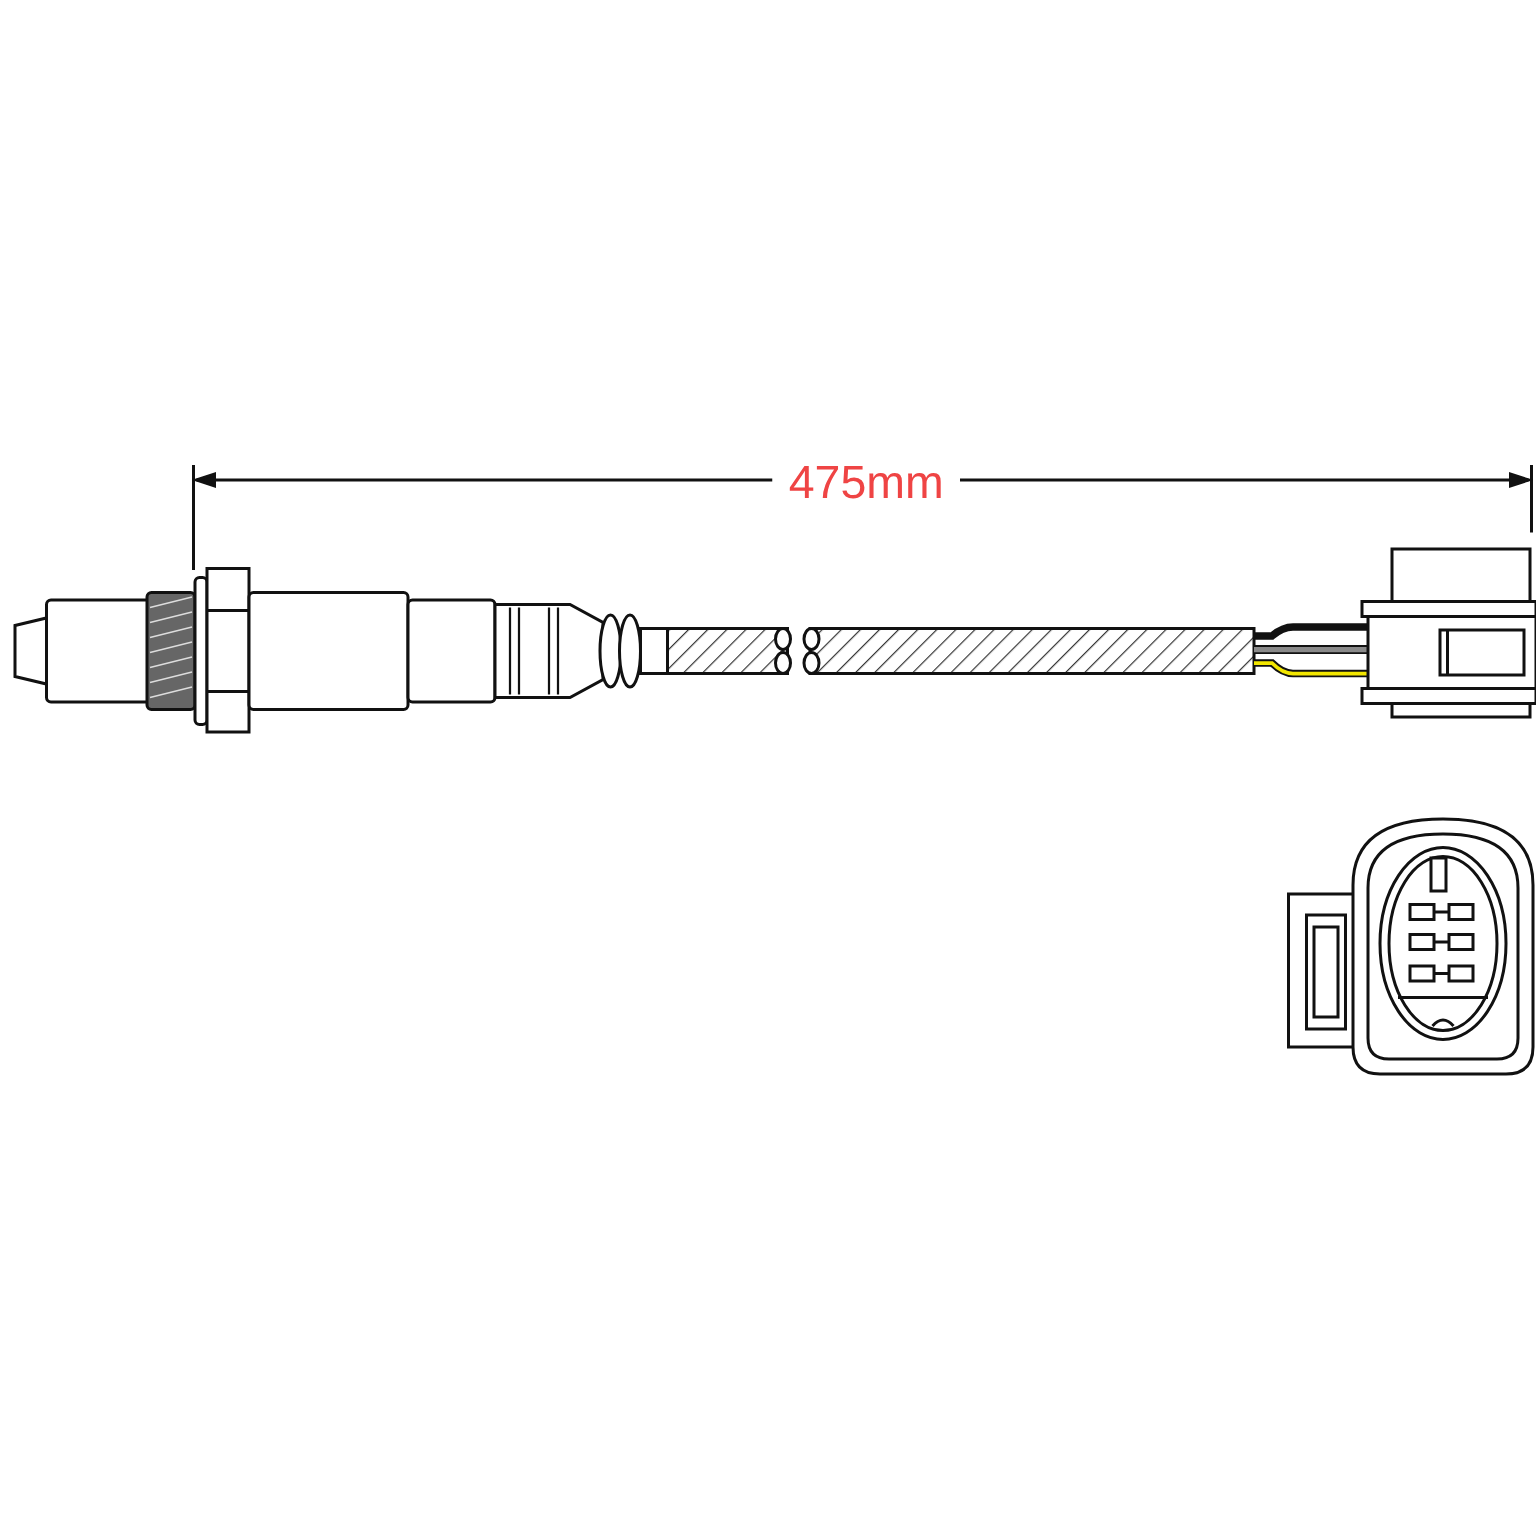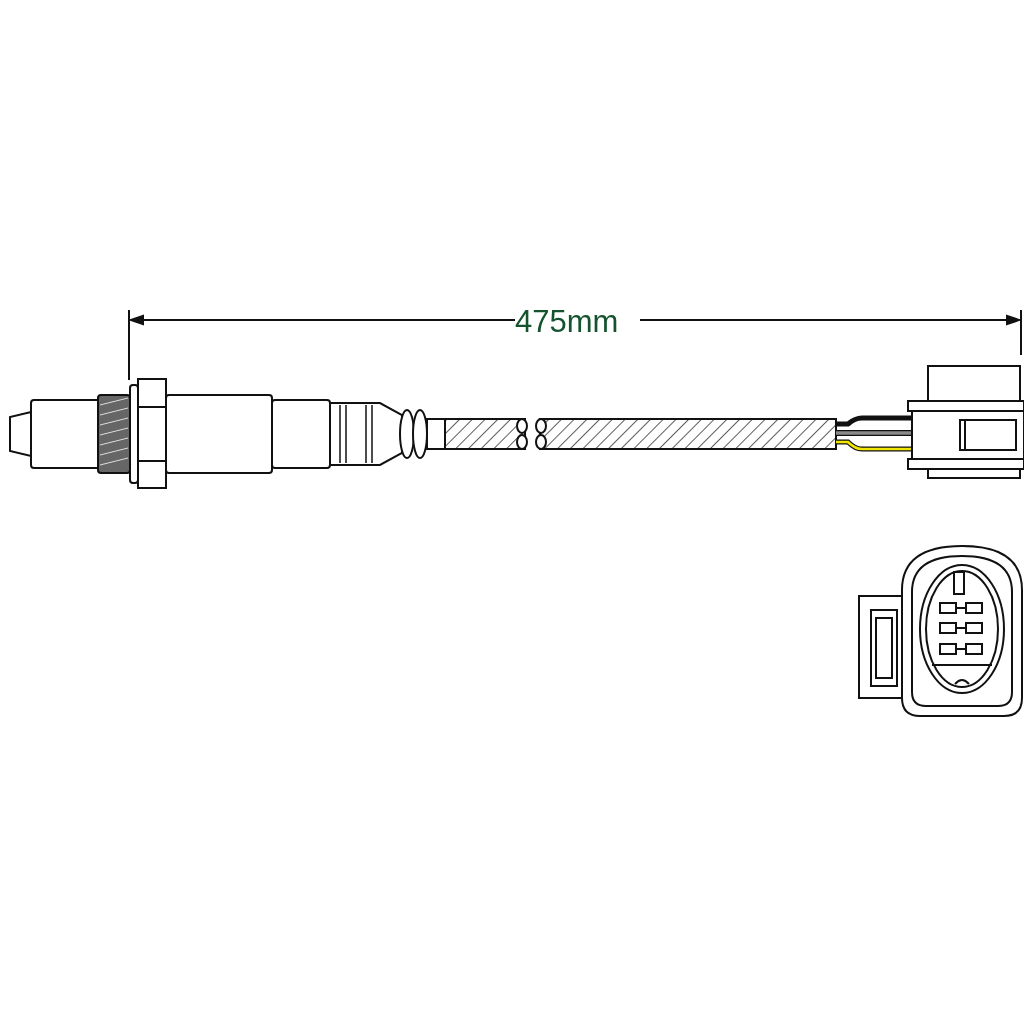--- a/index.html
+++ b/index.html
@@ -1,18 +1,18 @@
 <!DOCTYPE html>
 <html><head>
 <meta charset="utf-8">
 <style>
   html, body { margin:0; padding:0; background:#ffffff; }
   body { width:1024px; height:1024px; position:relative; overflow:hidden; font-family:"Liberation Sans", sans-serif; }
   svg { position:absolute; left:0; top:0; }
-  .dim-label { position:absolute; left:515px; top:303px; width:125px; text-align:left; font-size:31px; color:#14532d; background:#fff; line-height:38px; }
+  .dim-label { position:absolute; left:515px; top:303px; width:125px; text-align:center; font-size:31px; color:#ef4444; background:#fff; line-height:38px; }
 </style>
 </head>
 <body>
 
 <svg width="1024" height="1024" viewBox="0 0 1024 1024">
   <defs>
     <pattern id="hatch" width="9" height="9" patternUnits="userSpaceOnUse" patternTransform="rotate(45)">
       <line x1="0" y1="0" x2="0" y2="9" stroke="#333" stroke-width="1.6"></line>
     </pattern>
   </defs>

